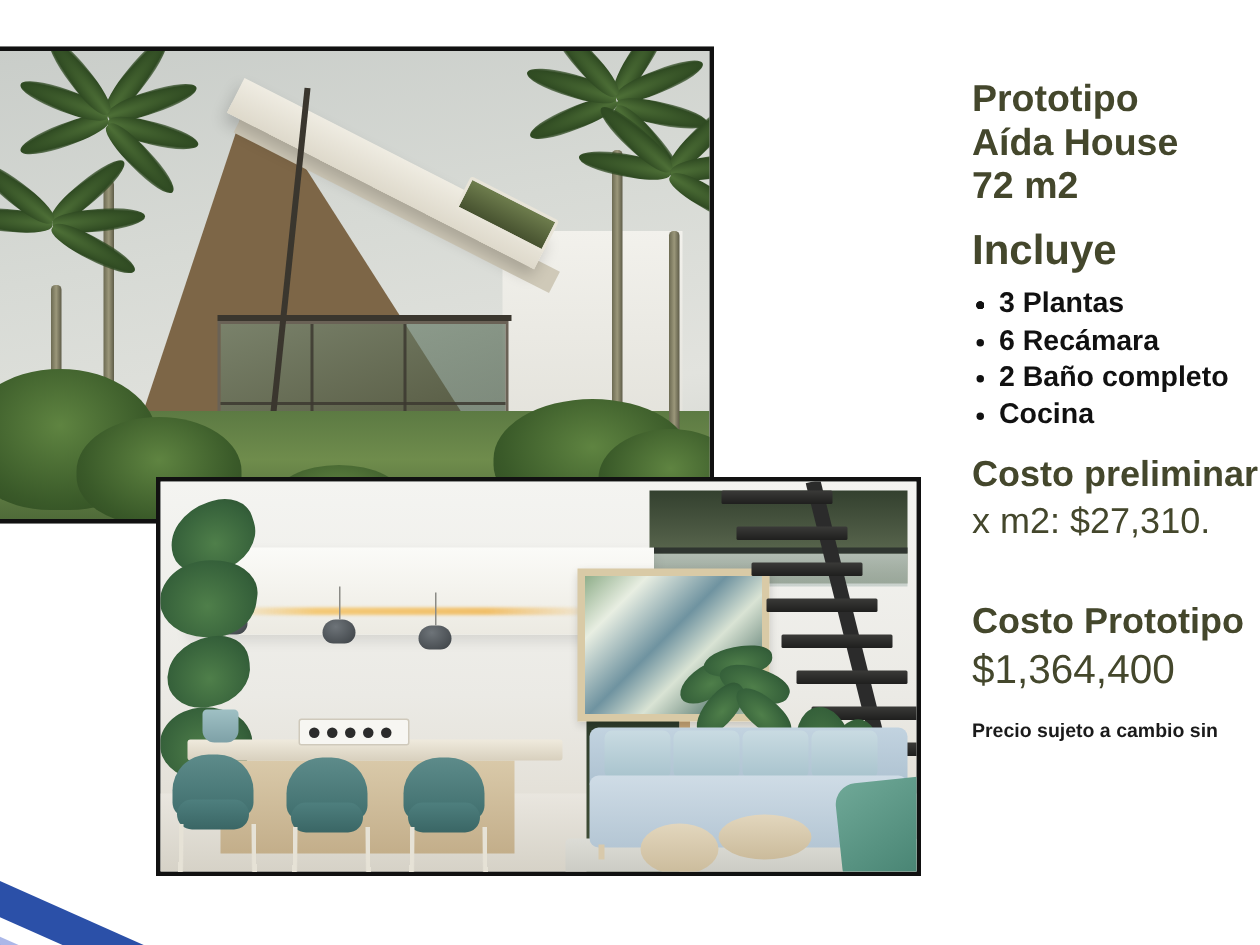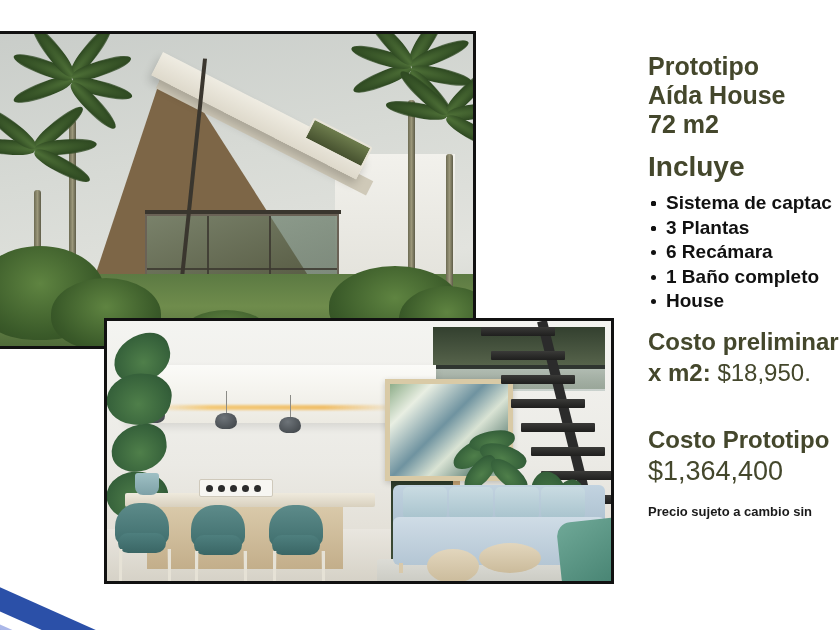--- a/index.html
+++ b/index.html
@@ -383,21 +383,21 @@
     line-height: 31px;
     white-space: nowrap;
     color: #44472c;
   }
   .price-sub {
     font-size: 24px;
     line-height: 31px;
     white-space: nowrap;
     color: #44472c;
   }
-  .price-sub b { font-weight: bold; }
+  .price-sub b { font-weight: normal; }
   .price-block-2 {
     margin-top: 36px;
   }
   .price-value {
     font-size: 27px;
     line-height: 33px;
     white-space: nowrap;
     color: #44472c;
   }
   .disclaimer {
@@ -588,33 +588,33 @@
       <div class="title-line">Prototipo</div>
       <div class="title-line">Aída House</div>
       <div class="title-line">72 m2</div>
     </div>
 
     <div class="heading">Incluye</div>
 
     <ul class="features">
       <li><span class="dot"></span></li>
       <li><span class="dot"></span></li>
-      <li><span class="dot"></span><span>Sistema de captac</span></li>
+      <li><span class="dot"></span></li>
       <li><span class="dot"></span></li>
       <li><span class="dot"></span><span>3 Plantas</span></li>
       <li><span class="dot"></span><span>6 Recámara</span></li>
-      <li><span class="dot"></span><span>1 Baño completo</span></li>
-      <li><span class="dot"></span><span>House</span></li>
+      <li><span class="dot"></span><span>2 Baño completo</span></li>
+      <li><span class="dot"></span><span>Cocina</span></li>
     </ul>
 
     <div class="price-block">
       <div class="price-head">Costo preliminar</div>
       <div class="price-sub">
         <b>x m2:</b>
-        <span>$18,950.</span>
+        <span>$27,310.</span>
       </div>
     </div>
 
     <div class="price-block price-block-2">
       <div class="price-head">Costo Prototipo</div>
       <div class="price-value">$1,364,400</div>
     </div>
 
     <div class="disclaimer">Precio sujeto a cambio sin</div>
   </div>

